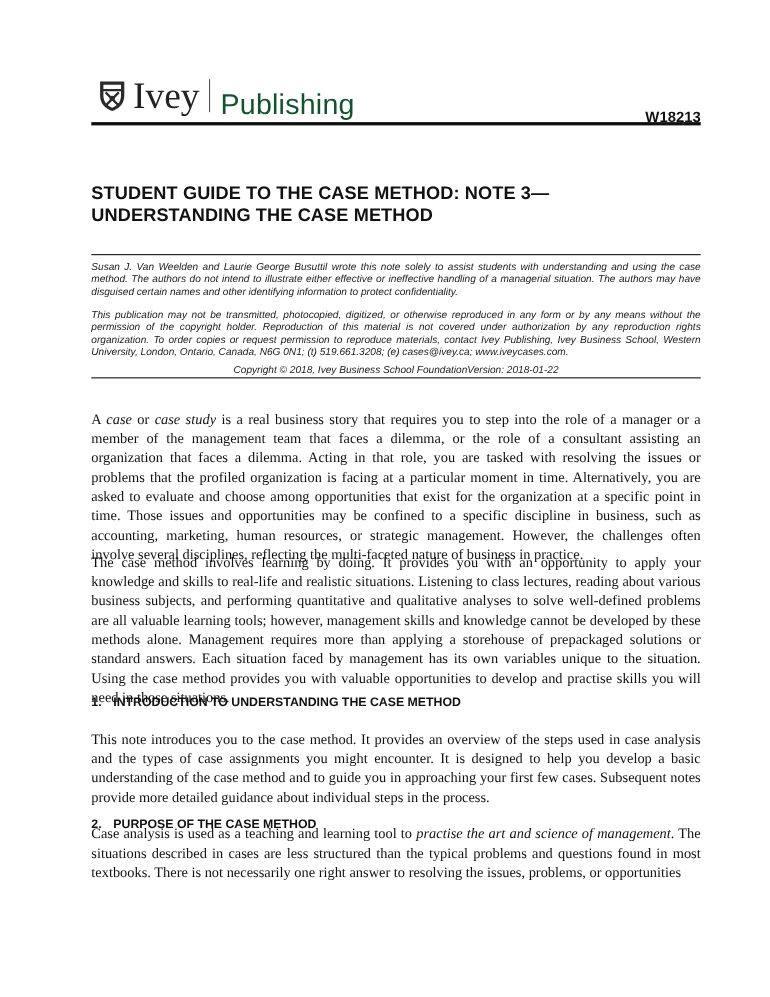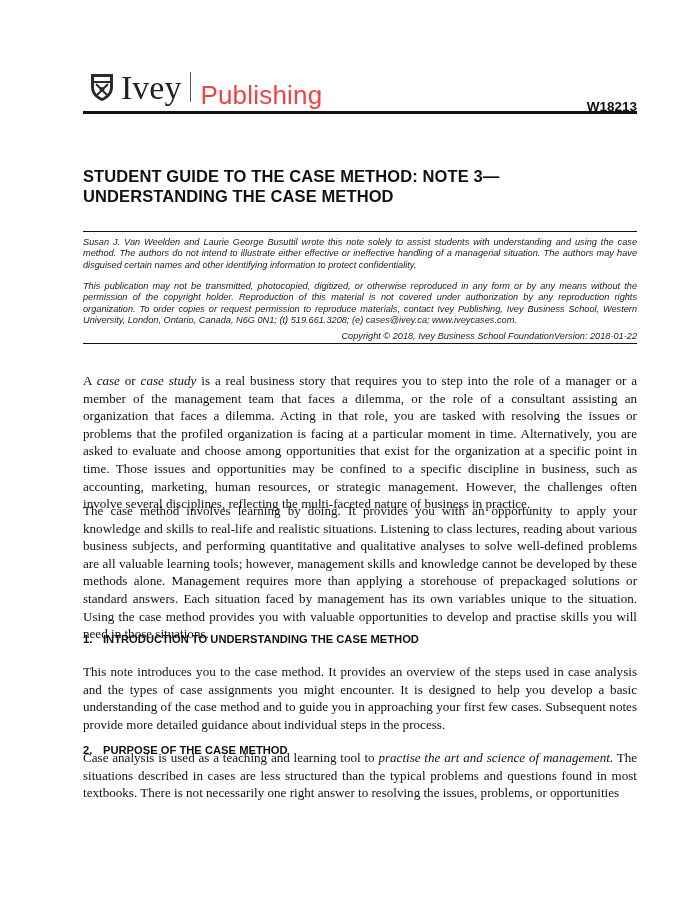--- a/index.html
+++ b/index.html
@@ -3,32 +3,32 @@
 <meta charset="utf-8">
 <style>
   html, body { margin: 0; padding: 0; background: #ffffff; }
   body { width: 700px; height: 906px; position: relative; overflow: hidden; color: #111; }
   .page { position: absolute; left: 0; top: 0; width: 700px; height: 906px; border-radius: 13px; }
 
   .logo { position: absolute; left: 89px; top: 68px; height: 38px; display: flex; align-items: center; }
   .crest { width: 26px; height: 30px; margin-right: 6px; }
   .ivey { font-family: "Liberation Serif", "DejaVu Serif", serif; font-size: 34px; letter-spacing: 0px; color: #222; line-height: 1; margin-top: 2px; }
   .logo-divider { width: 1px; height: 30px; background: #555; margin: 0 9px 0 9px; }
-  .publishing { font-family: "Liberation Sans", "DejaVu Sans", sans-serif; font-size: 26px; color: #ef4444; letter-spacing: 0.2px; margin-top: 16px; }
+  .publishing { font-family: "Liberation Sans", "DejaVu Sans", sans-serif; font-size: 26px; color: #14532d; letter-spacing: 0.2px; margin-top: 16px; }
 
   .top-rule { position: absolute; left: 83px; top: 111px; width: 554px; height: 3px; background: #111; }
   .doc-num { position: absolute; right: 63px; top: 99px; font-family: "Liberation Sans", sans-serif; font-weight: bold; font-size: 13.5px; }
 
   .title { position: absolute; left: 83px; top: 166px; width: 554px; font-family: "Liberation Sans", sans-serif; font-weight: bold; font-size: 16.5px; line-height: 20px; letter-spacing: 0.1px; }
 
   .meta-rule { position: absolute; left: 83px; top: 231px; width: 554px; height: 1px; background: #111; }
   .meta { position: absolute; left: 83px; width: 554px; font-family: "Liberation Sans", sans-serif; font-style: italic; font-size: 9.2px; line-height: 11.4px; text-align: justify; color: #1a1a1a; }
   .meta.p1 { top: 237px; }
   .meta.p2 { top: 281px; }
-  .copyright-row { position: absolute; left: 83px; top: 331px; width: 554px; display: flex; justify-content: flex-end; font-family: "Liberation Sans", sans-serif; font-style: italic; font-size: 9.2px; line-height: 11px; color: #1a1a1a; }
+  .copyright-row { position: absolute; left: 83px; top: 331px; width: 554px; display: flex; justify-content: center; font-family: "Liberation Sans", sans-serif; font-style: italic; font-size: 9.2px; line-height: 11px; color: #1a1a1a; }
   .copy-rule { position: absolute; left: 83px; top: 343px; width: 554px; height: 1px; background: #111; }
 
   .body-p { position: absolute; left: 83px; width: 554px; font-family: "Liberation Serif", "DejaVu Serif", serif; font-size: 13.1px; line-height: 17.6px; text-align: justify; color: #111; margin: 0; }
   .body-p.p1 { top: 372px; }
   .body-p.p2 { top: 502px; }
   .body-p.s1 { top: 663px; }
   .body-p.s2 { top: 749px; }
   .sec-head { position: absolute; left: 83px; font-family: "Liberation Sans", sans-serif; font-weight: bold; font-size: 11.2px; line-height: 13px; display: flex; }
   .sec-head .num { width: 20px; }
   .sec-head.h1 { top: 633px; }

